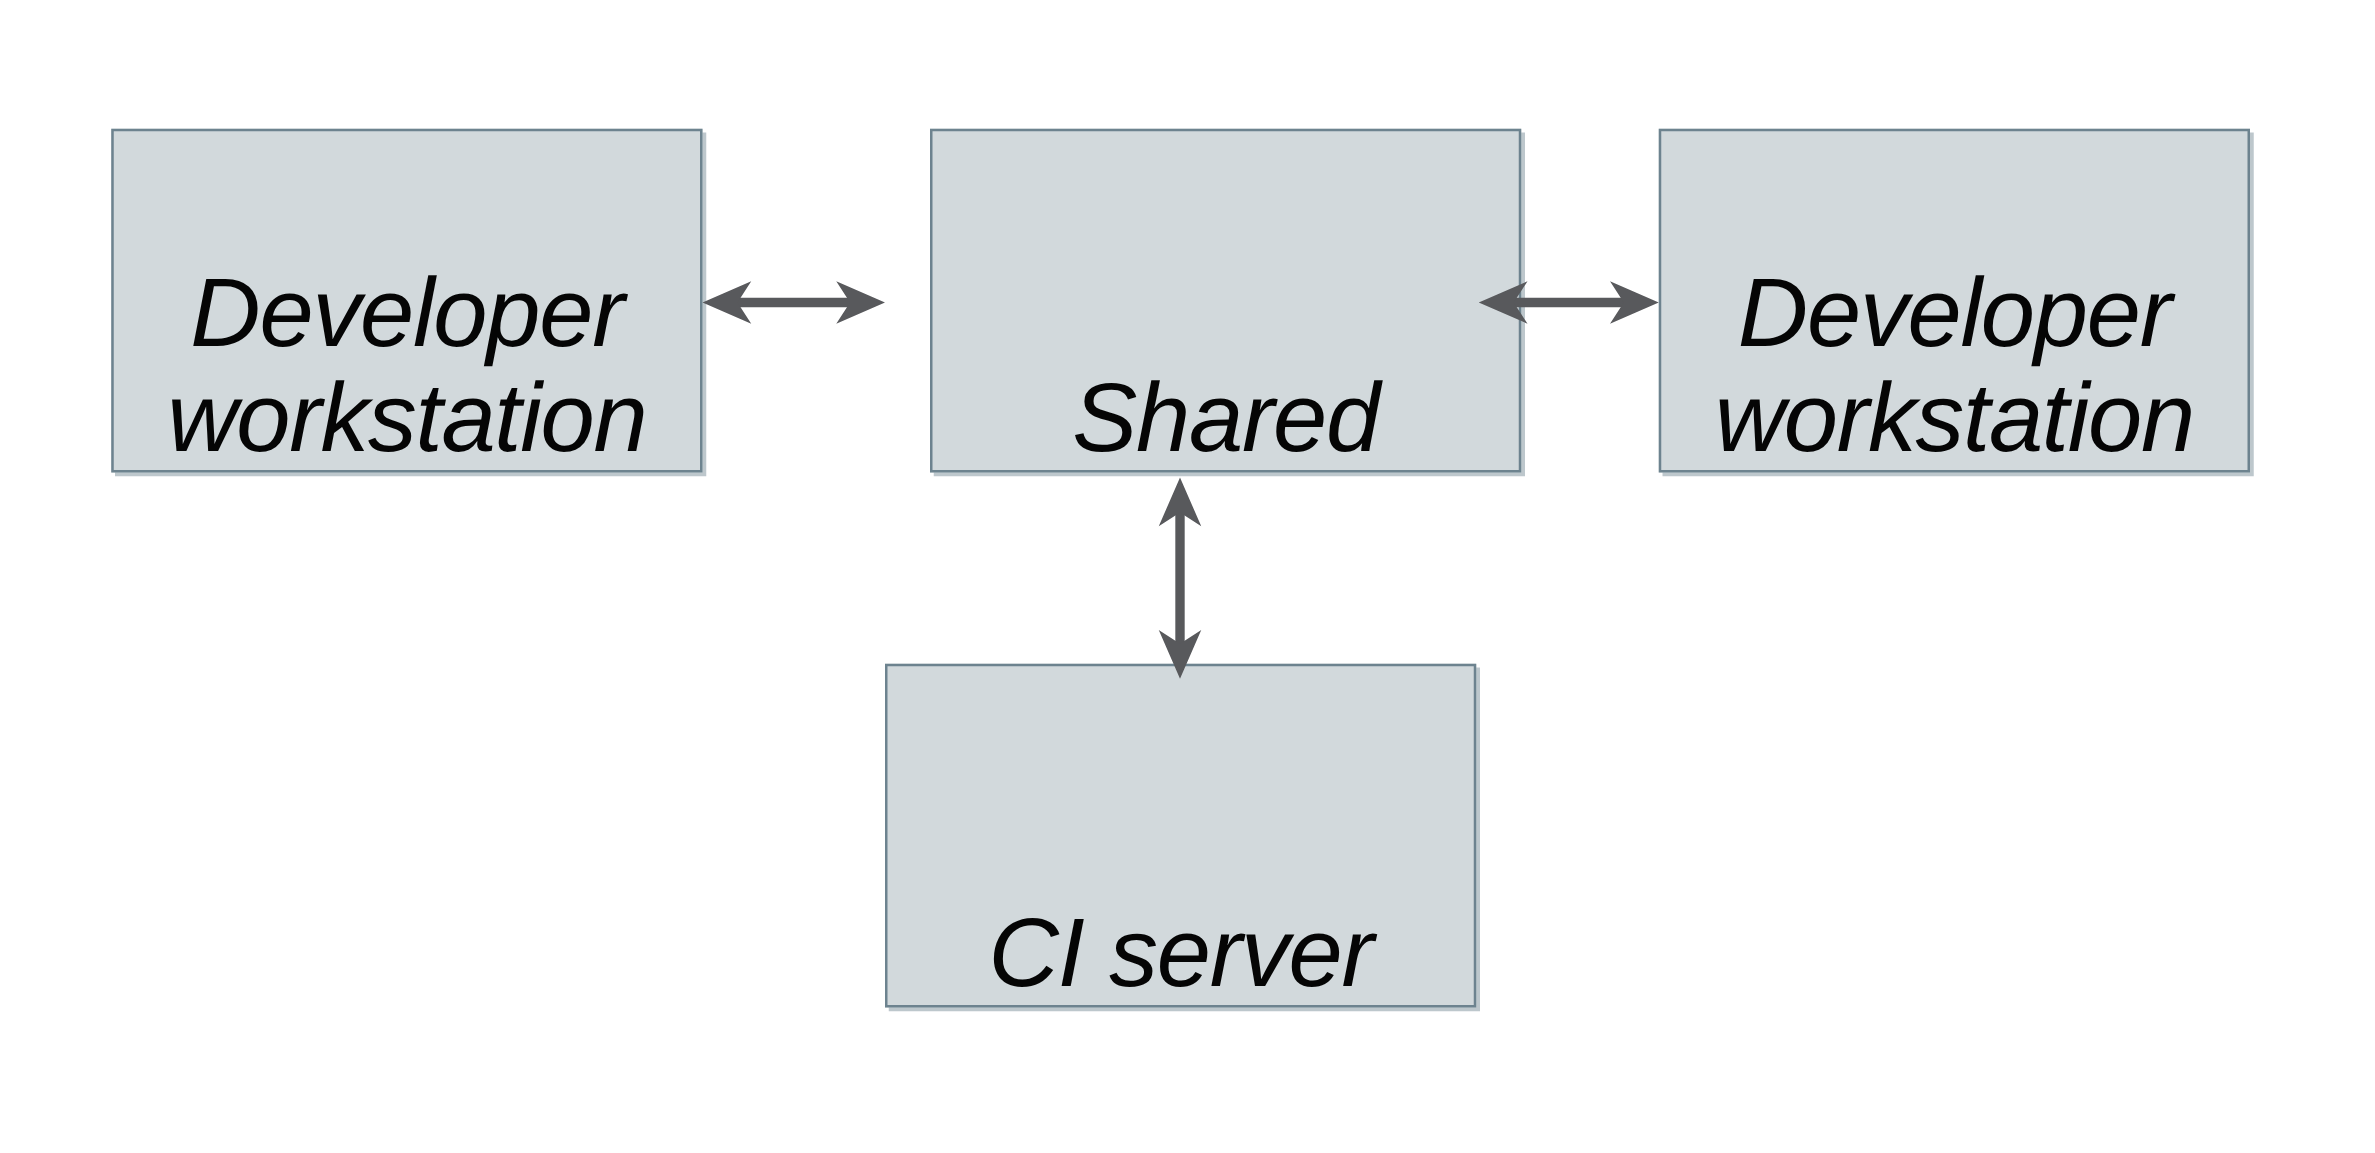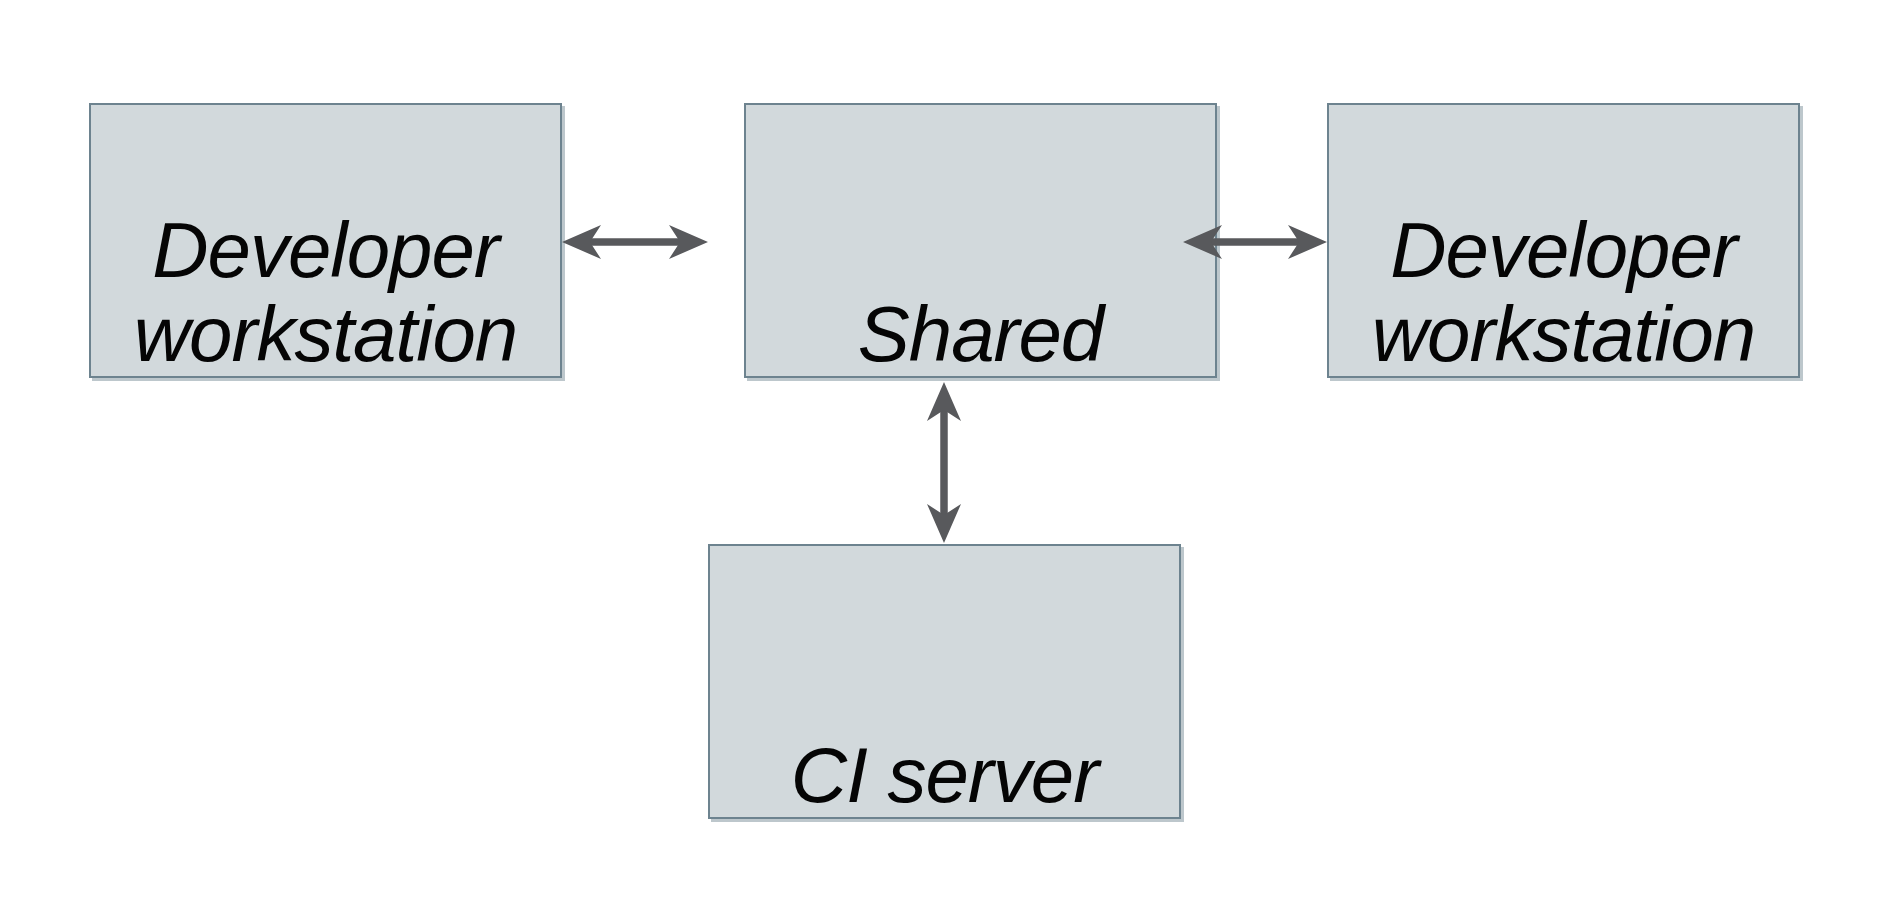--- a/index.html
+++ b/index.html
@@ -39,21 +39,21 @@
     line-height: 84px;
     text-align: center;
     letter-spacing: -1px;
     font-style: italic;
   }
   .node-line { display: block; white-space: nowrap; }
   .node-line:empty { display: none; }
   #node-dev-left   { left: 89px;   top: 103px; }
   #node-cache      { left: 744px;  top: 103px; }
   #node-dev-right  { left: 1327px; top: 103px; }
-  #node-ci         { left: 708px;  top: 544px; }
+  #node-ci         { left: 708px;  top: 531px; }
   .edge {
     position: absolute;
     color: var(--arrow);
   }
   #edge-left      { left: 560px;  top: 222px; }
   #edge-right     { left: 1181px; top: 222px; }
   #edge-vertical  { left: 924px;  top: 380px; }
   svg { display: block; }
 </style>
 </head>

